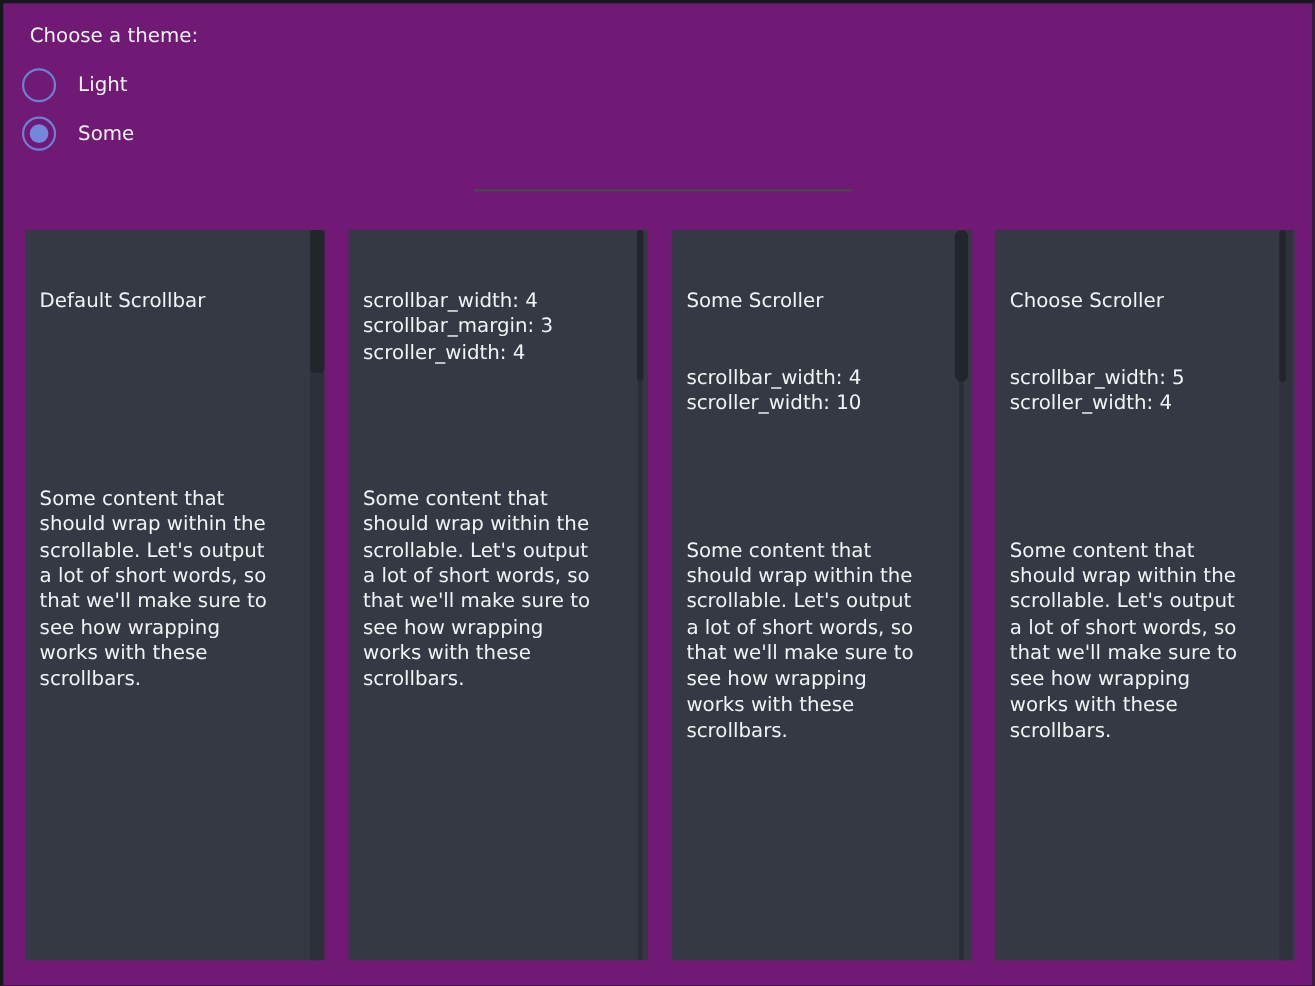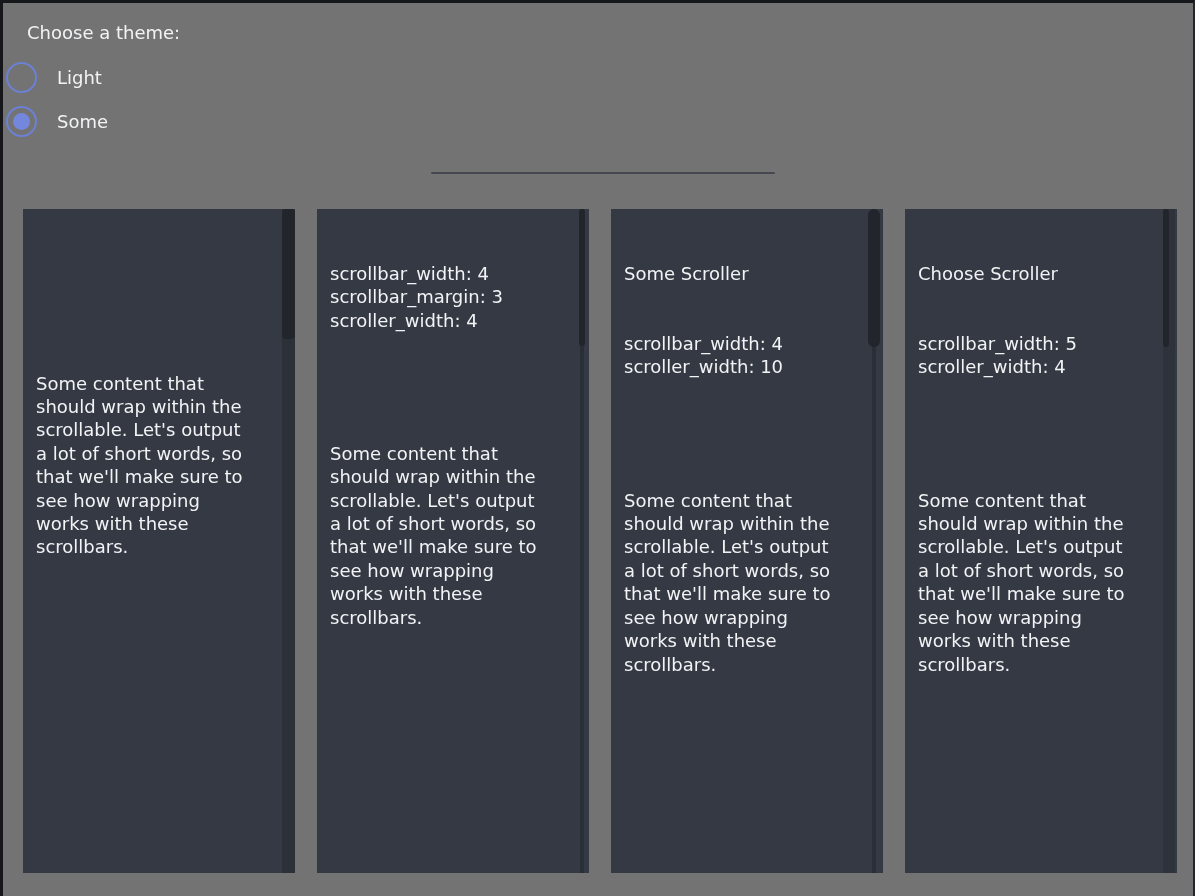--- a/index.html
+++ b/index.html
@@ -1,37 +1,37 @@
 <!DOCTYPE html>
 <html><head>
 <meta charset="utf-8">
 <style>
   * { margin: 0; padding: 0; box-sizing: border-box; }
   html, body { background: #1a1c20; }
   .app {
     position: relative;
     width: 1195px; height: 896px;
-    background: #737373;
+    background: #701a75;
     border-top: 3px solid #15171a;
     border-left: 3px solid #15171a;
     border-right: 2px solid #22252a;
     font-family: "DejaVu Sans", "Liberation Sans", sans-serif;
     color: #f2f3f5;
     font-size: 18px;
     line-height: 23.4px;
     overflow: hidden;
   }
 
   
   .theme-label {
     position: absolute; left: 24px; top: 18px;
     color: #f2f3f5;
   }
   .radio-row {
-    position: absolute; left: 3px;
+    position: absolute; left: 17px;
     display: flex; align-items: center; gap: 20px;
     height: 31px; cursor: pointer;
   }
   .radio-row.light { top: 59px; }
   .radio-row.dark  { top: 103px; }
   .radio-circle {
     width: 31px; height: 31px; border-radius: 50%;
     border: 2px solid #6c80d5;
     display: flex; align-items: center; justify-content: center;
     background: transparent;
@@ -110,20 +110,21 @@
     </span>
     <span class="radio-text">Some</span>
   </div>
 
   <div class="divider"></div>
 
   <div class="panels">
 
     <div class="panel p1">
       <div class="panel-scroll">
+        <div class="panel-title">Default Scrollbar</div>
         <div class="panel-params"></div>
         <div class="panel-body">Some content that
 should wrap within the
 scrollable. Let's output
 a lot of short words, so
 that we'll make sure to
 see how wrapping
 works with these
 scrollbars.</div>
       </div>

